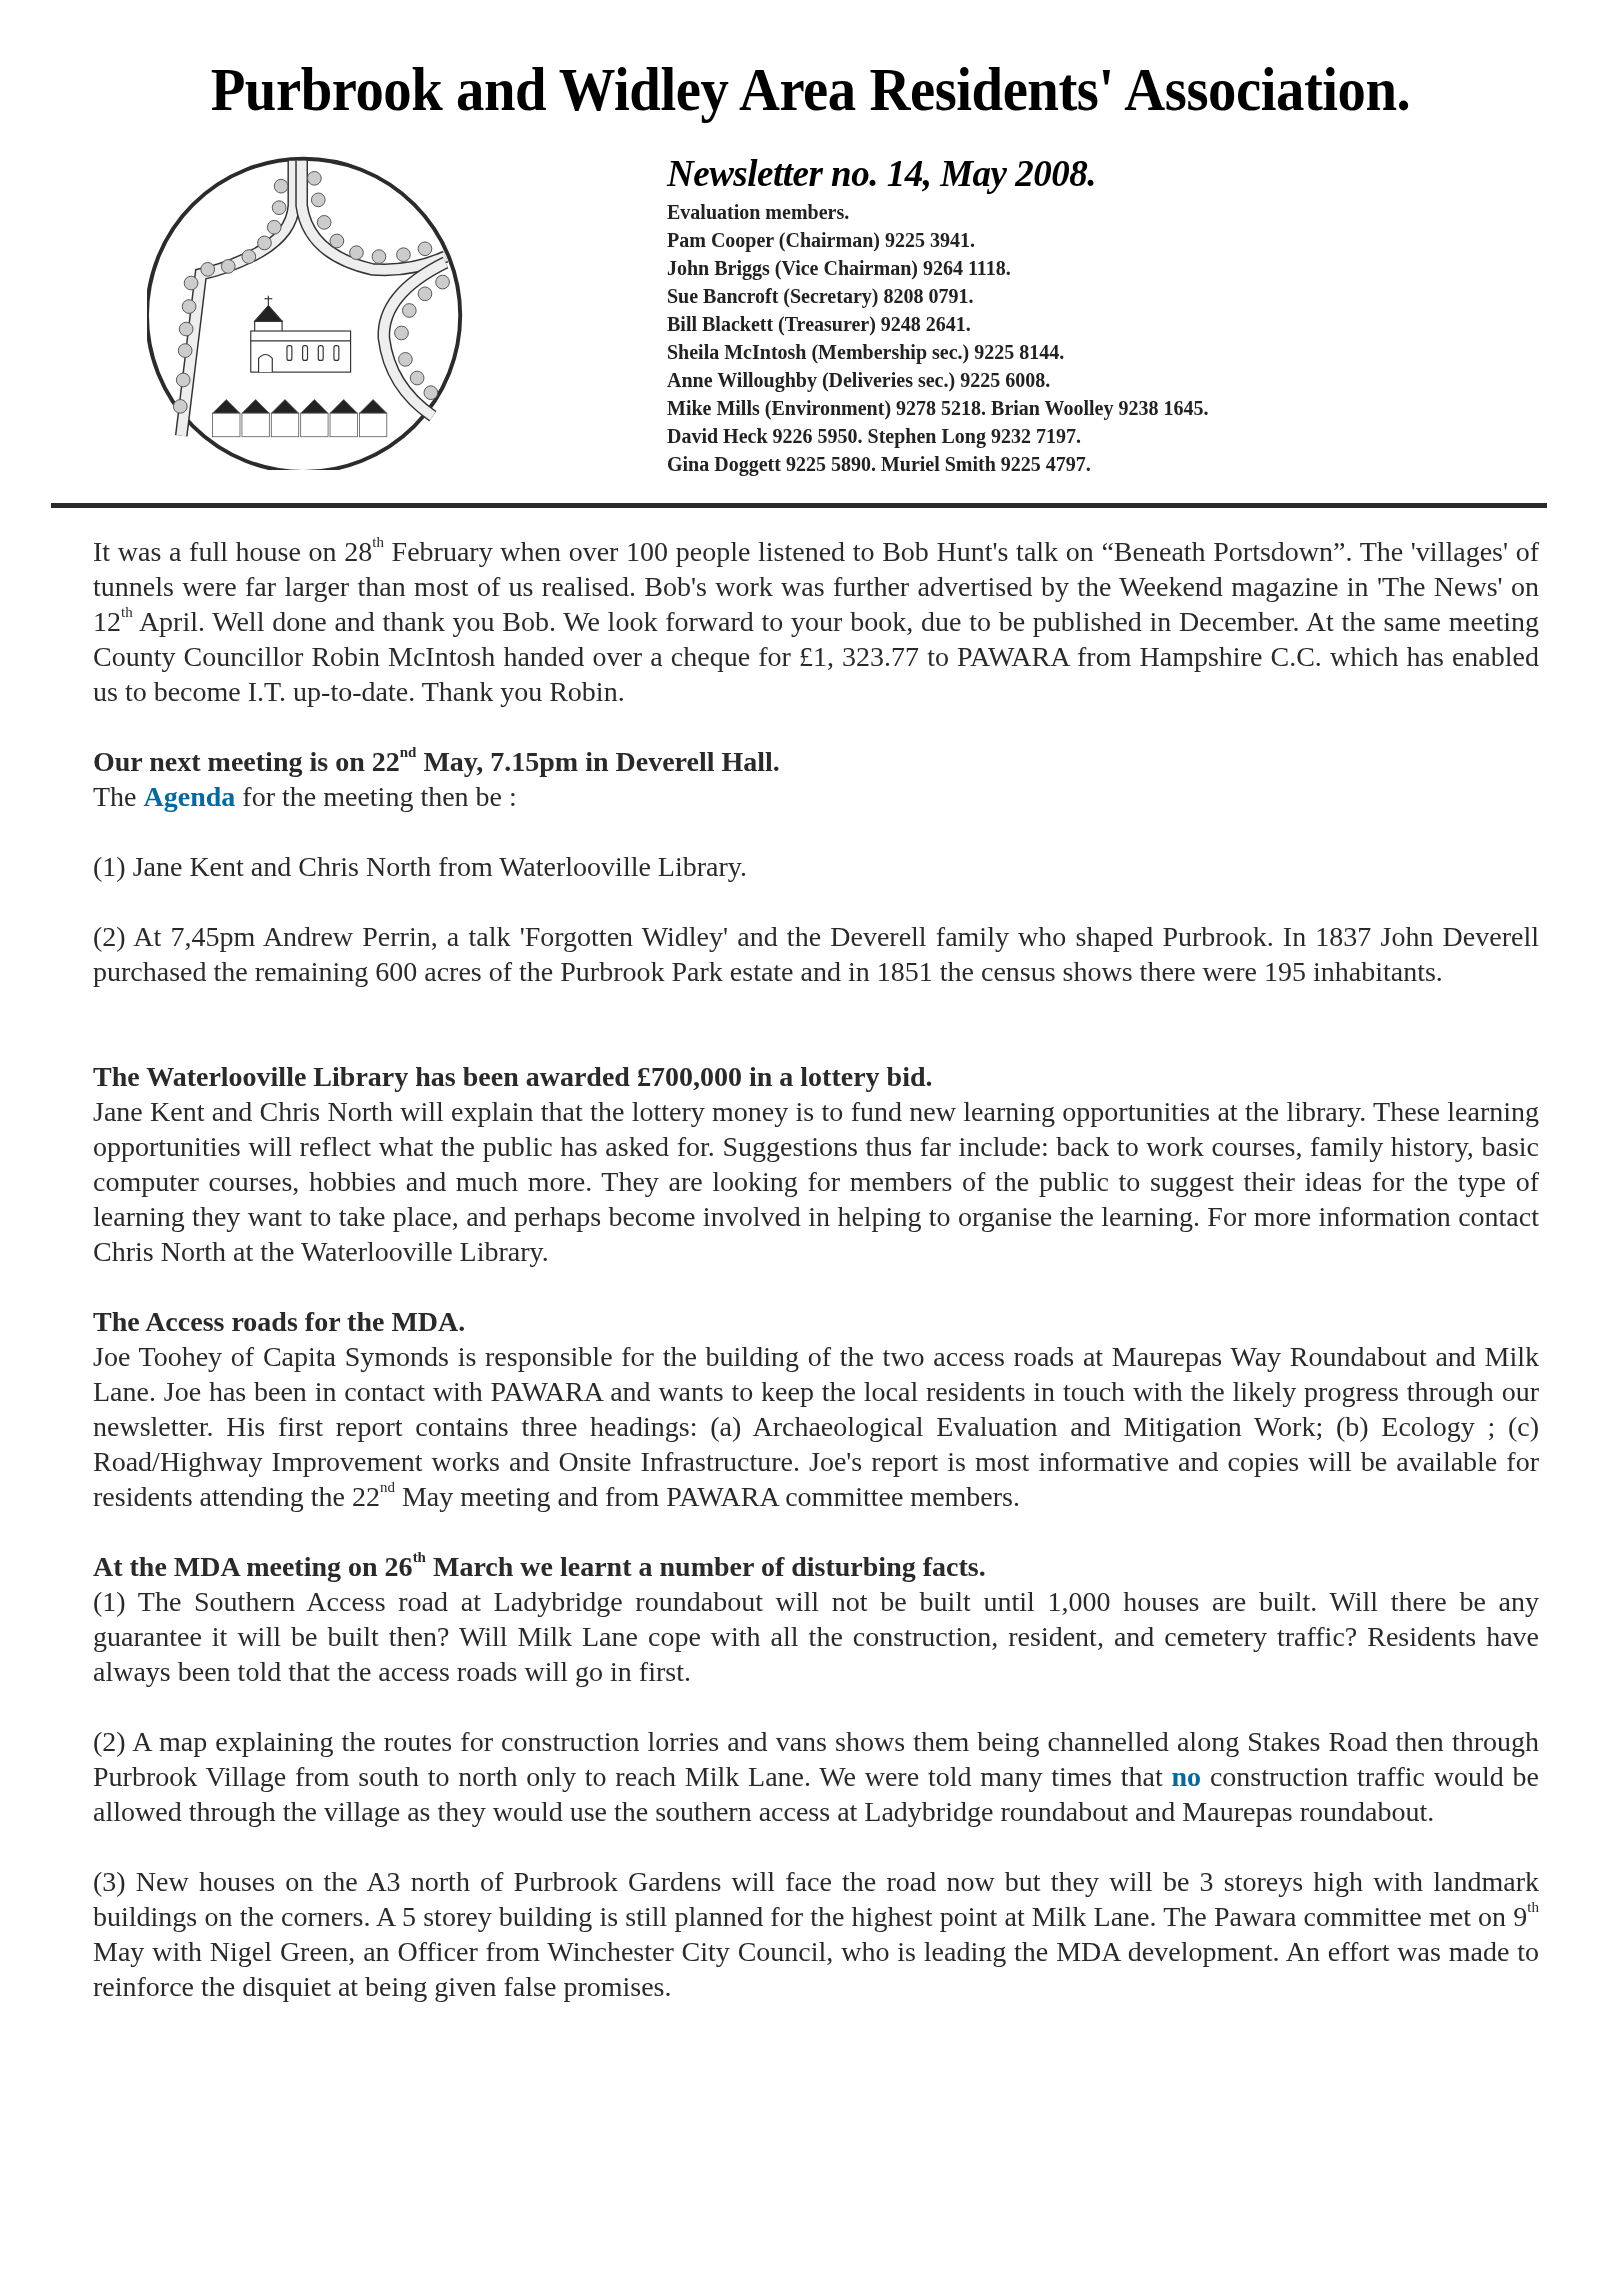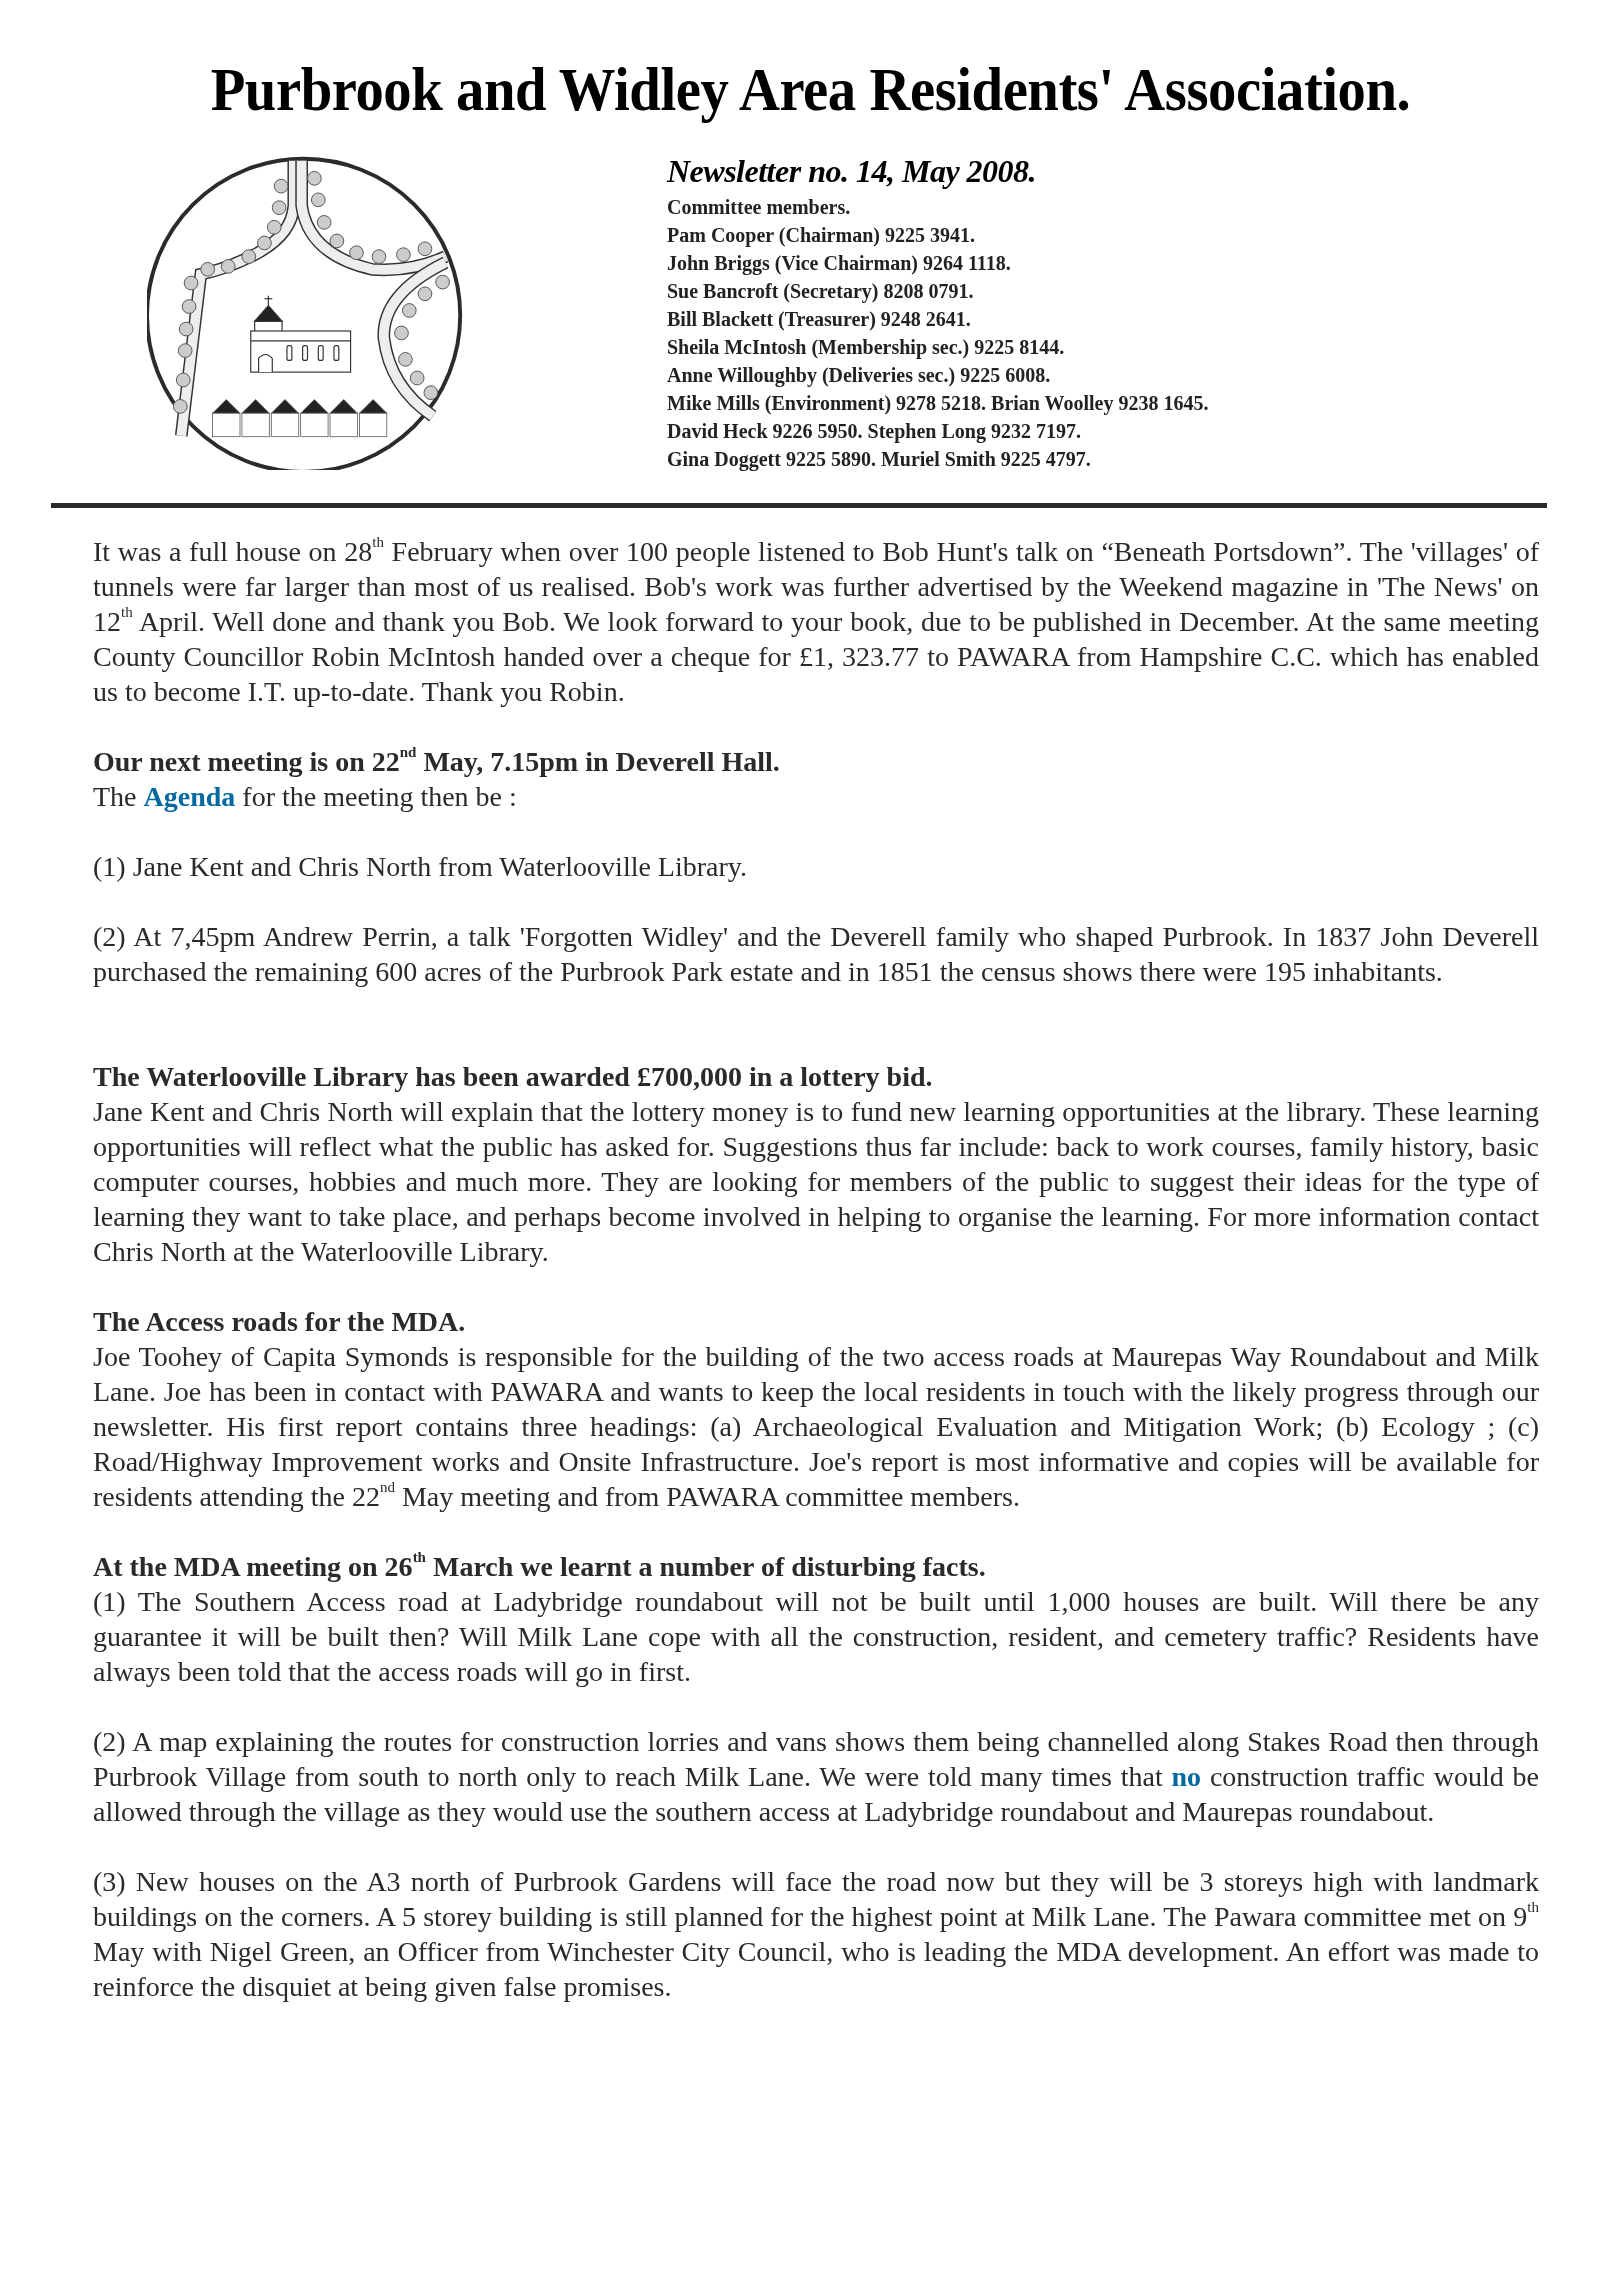--- a/index.html
+++ b/index.html
@@ -8,21 +8,21 @@
       font-family: "Liberation Serif", "DejaVu Serif", serif; color: #222;
     }
     .title {
       position: absolute; left: 0; top: 59px; width: 1621px; text-align: center;
       font-family: "Liberation Serif", serif; font-weight: bold; font-size: 61px;
       letter-spacing: -0.5px; color: #000; line-height: 1; transform: scaleX(0.93);
     }
     .logo { position: absolute; left: 147px; top: 147px; width: 323px; height: 323px; }
     .masthead { position: absolute; left: 667px; top: 155px; width: 784px; }
     .issue {
-      font-weight: bold; font-style: italic; font-size: 32px; color: #000; line-height: 1;
+      font-weight: bold; font-style: italic; font-size: 37px; color: #000; line-height: 1;
       margin-bottom: 5.9px; letter-spacing: -0.5px;
     }
     .committee-line {
       font-weight: bold; font-size: 20px; line-height: 28px; color: #222; white-space: nowrap;
     }
     .rule {
       position: absolute; left: 51px; top: 503px; width: 1496px; height: 4.9px; background: #2a2a2a;
     }
     .content {
       position: absolute; left: 93px; top: 534px; width: 1446px;
@@ -117,21 +117,21 @@
       </g>
     <g>
         <polygon points="217,272 231,258 245,272" fill="#222"></polygon>
         <rect x="217" y="272" width="28" height="24"></rect>
       </g>
   </g>
 </svg>
 
 <div class="masthead">
   <div class="issue">Newsletter no. 14, May 2008.</div>
-  <div class="committee-line">Committee members.</div>
+  <div class="committee-line">Evaluation members.</div>
   <div class="committee-line">Pam Cooper (Chairman) 9225 3941.</div>
   <div class="committee-line">John Briggs (Vice Chairman) 9264 1118.</div>
   <div class="committee-line">Sue Bancroft (Secretary) 8208 0791.</div>
   <div class="committee-line">Bill Blackett (Treasurer) 9248 2641.</div>
   <div class="committee-line">Sheila McIntosh (Membership sec.) 9225 8144.</div>
   <div class="committee-line">Anne Willoughby (Deliveries sec.) 9225 6008.</div>
   <div class="committee-line">Mike Mills (Environment) 9278 5218. Brian Woolley 9238 1645.</div>
   <div class="committee-line">David Heck 9226 5950. Stephen Long 9232 7197.</div>
   <div class="committee-line">Gina Doggett 9225 5890. Muriel Smith 9225 4797.</div>
 </div>

